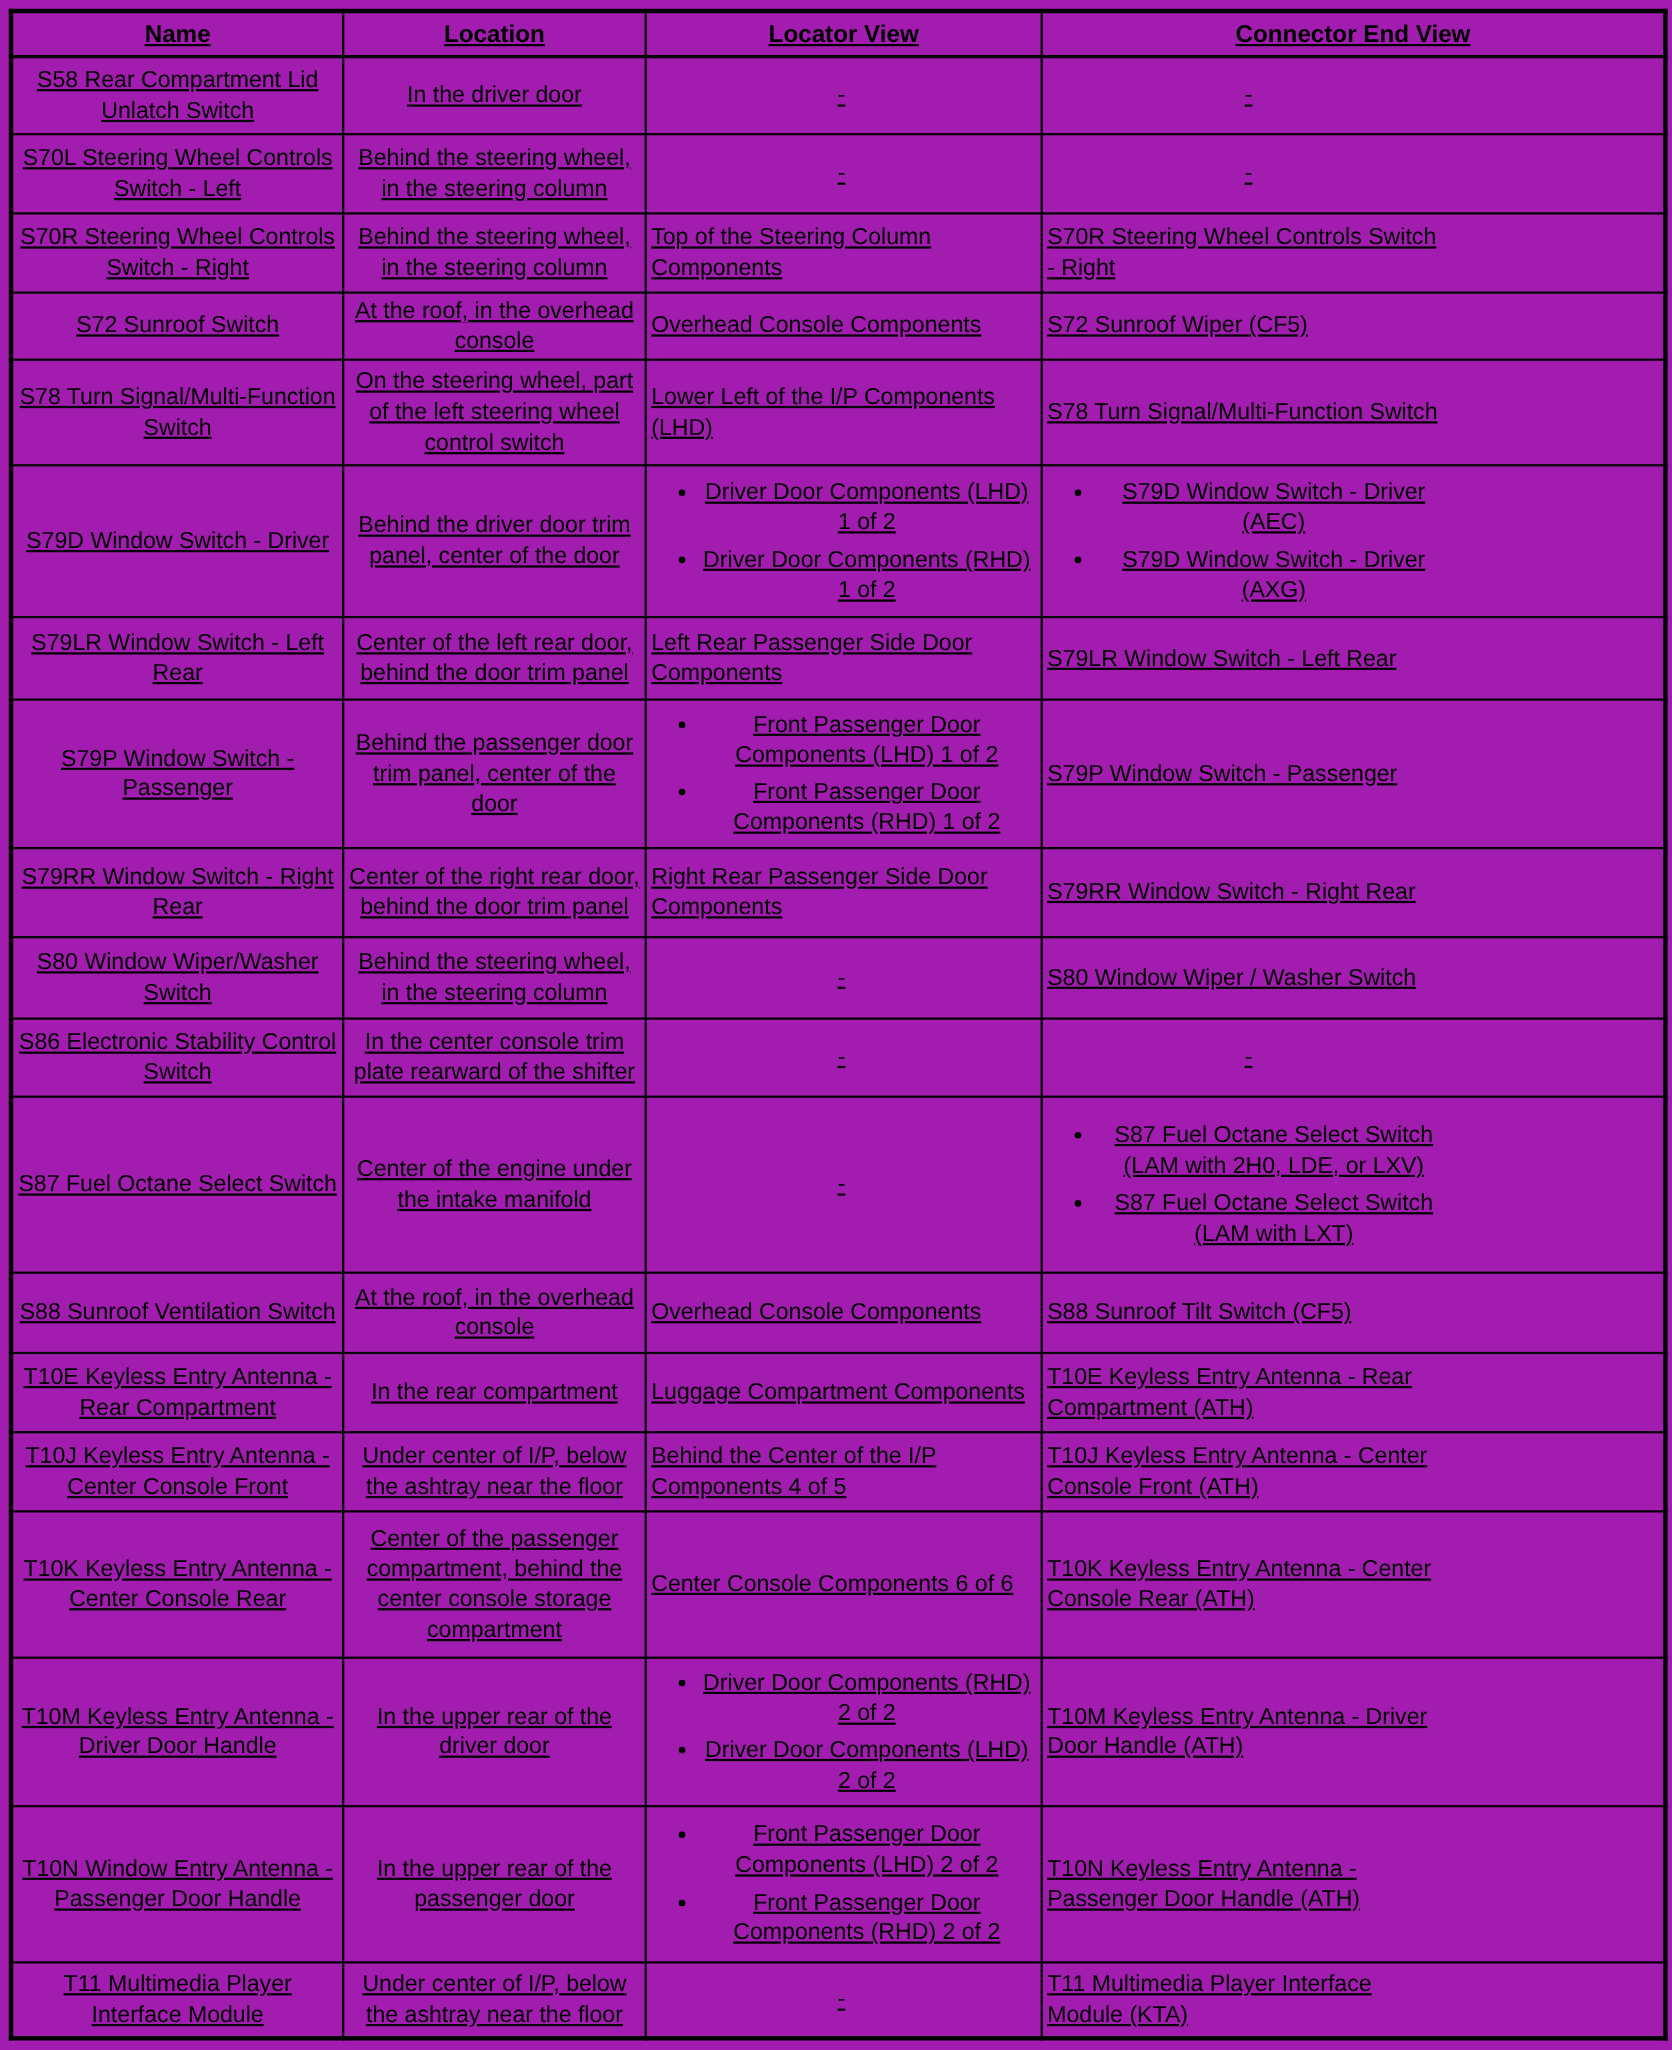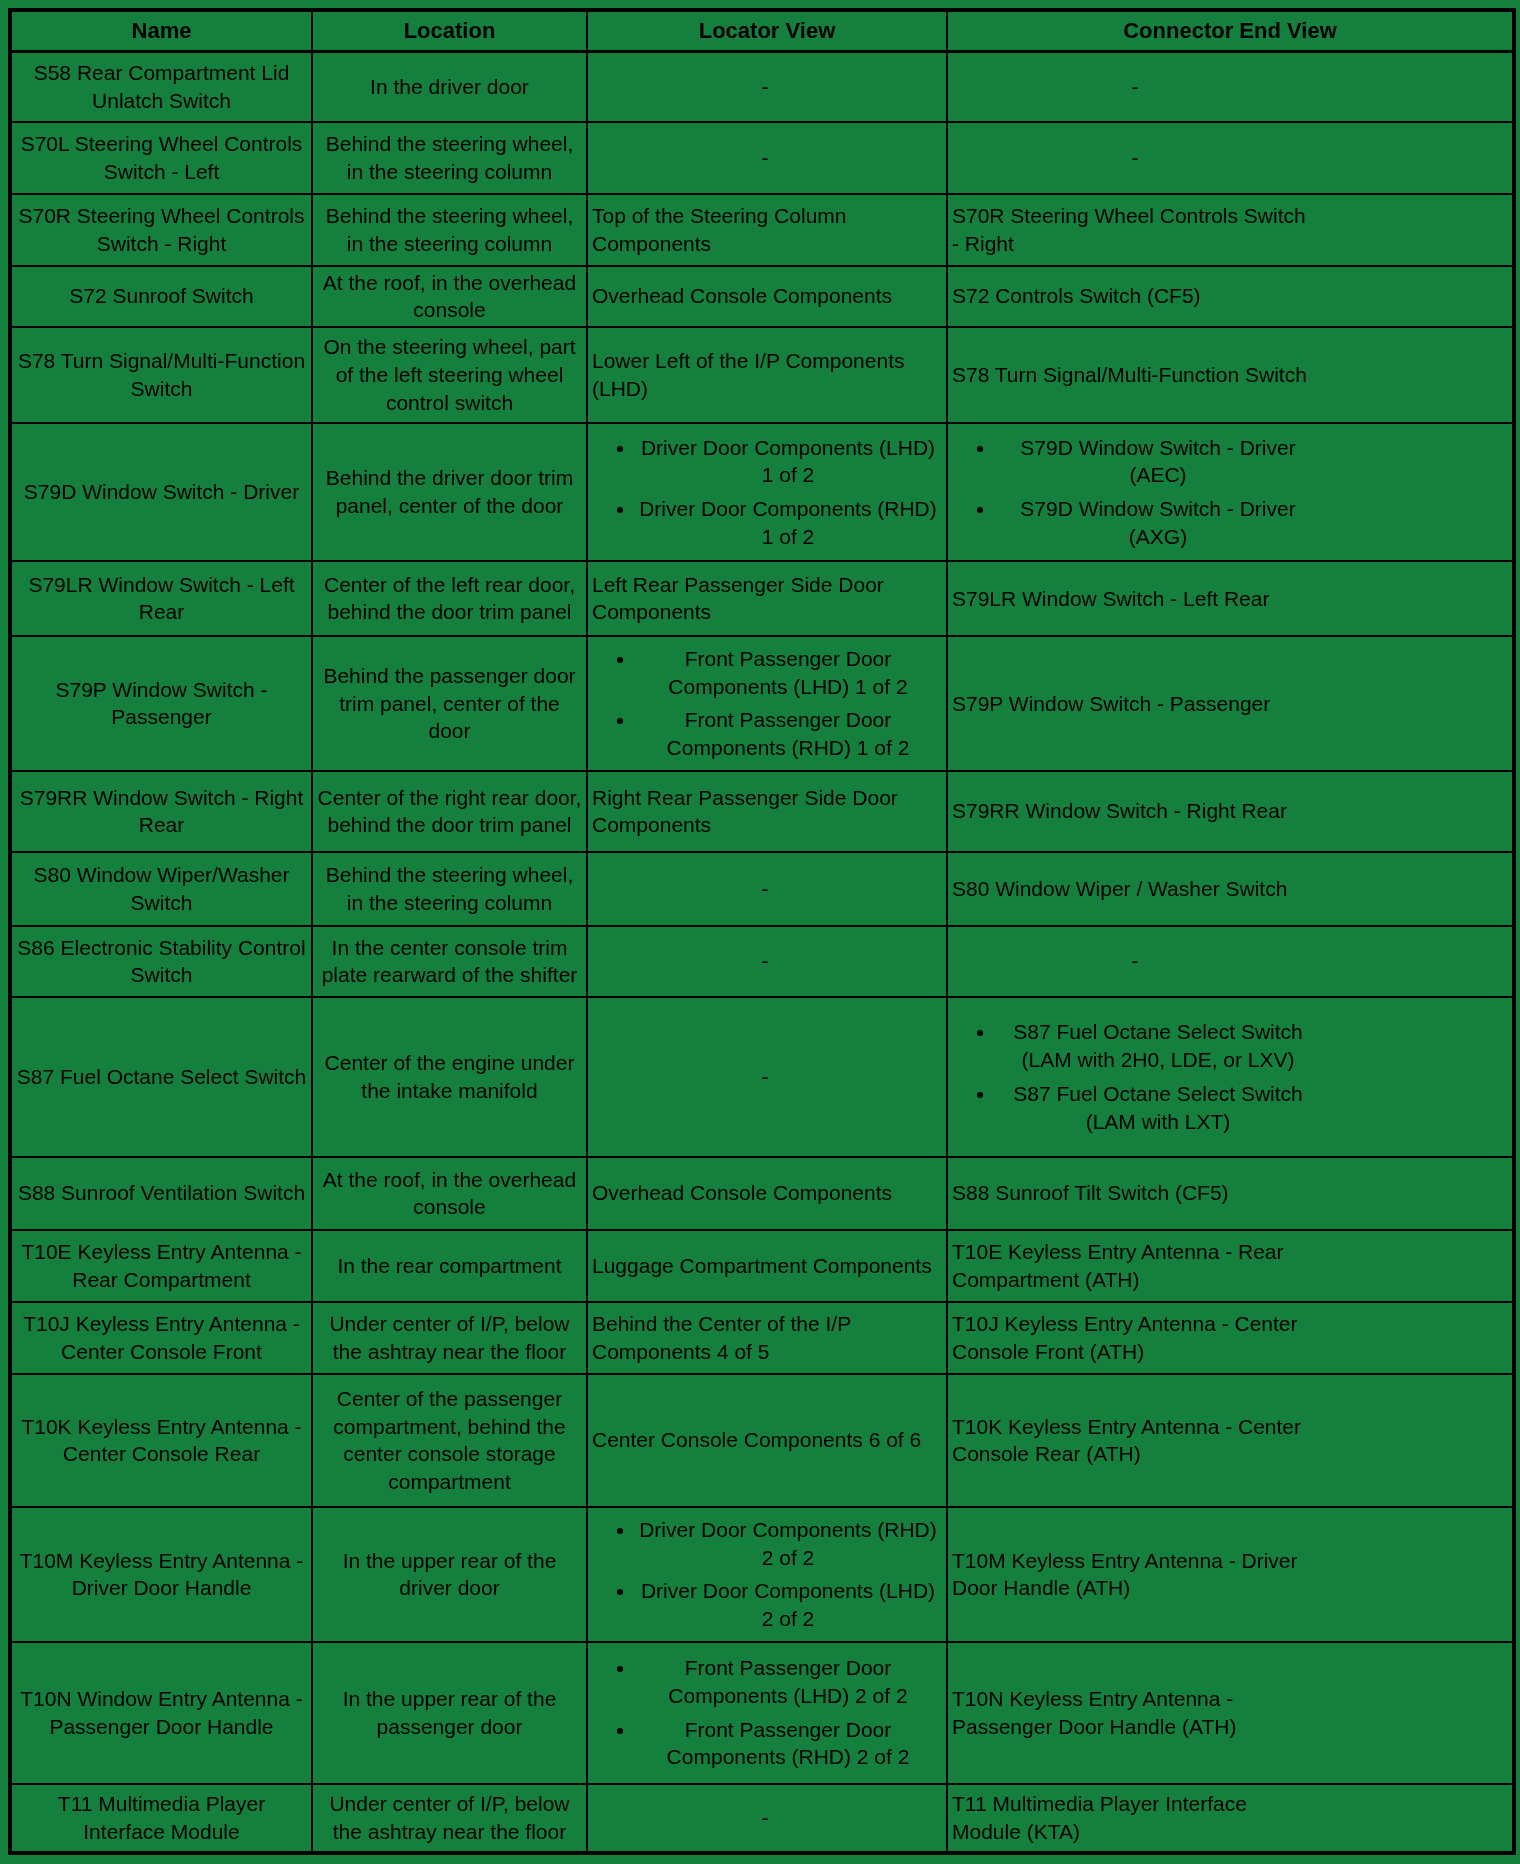--- a/index.html
+++ b/index.html
@@ -3,24 +3,25 @@
 <meta charset="utf-8">
 <style>
   html, body {
     margin: 0;
     padding: 0;
     background: #ffffff;
   }
   .page {
     width: 1520px;
     height: 1864px;
-    background: #15803d;
+    background: #a21caf;
     box-sizing: border-box;
     padding: 8px;
     overflow: hidden;
+    text-decoration: underline;
   }
   table.loc-table {
     border-collapse: collapse;
     table-layout: fixed;
     width: 1504px;
     font-family: "Liberation Sans", sans-serif;
     font-size: 21px;
     line-height: 1.32;
     color: #000000;
     border: 4px solid #000000;
@@ -120,21 +121,21 @@
             <div class="inner">S70R Steering Wheel Controls Switch - Right</div>
           </td>
         </tr>
         <tr style="height: 59px;">
           <td class="c-name">S72 Sunroof Switch</td>
           <td class="c-loc">At the roof, in the overhead console</td>
           <td class="c-locator v-bottom">
             <div class="inner">Overhead Console Components</div>
           </td>
           <td class="c-conn">
-            <div class="inner">S72 Controls Switch (CF5)</div>
+            <div class="inner">S72 Sunroof Wiper (CF5)</div>
           </td>
         </tr>
         <tr style="height: 96px;">
           <td class="c-name">S78 Turn Signal/Multi-Function Switch</td>
           <td class="c-loc">On the steering wheel, part of the left steering wheel control switch</td>
           <td class="c-locator v-bottom">
             <div class="inner">Lower Left of the I/P Components (LHD)</div>
           </td>
           <td class="c-conn v-bottom">
             <div class="inner">S78 Turn Signal/Multi-Function Switch</div>

